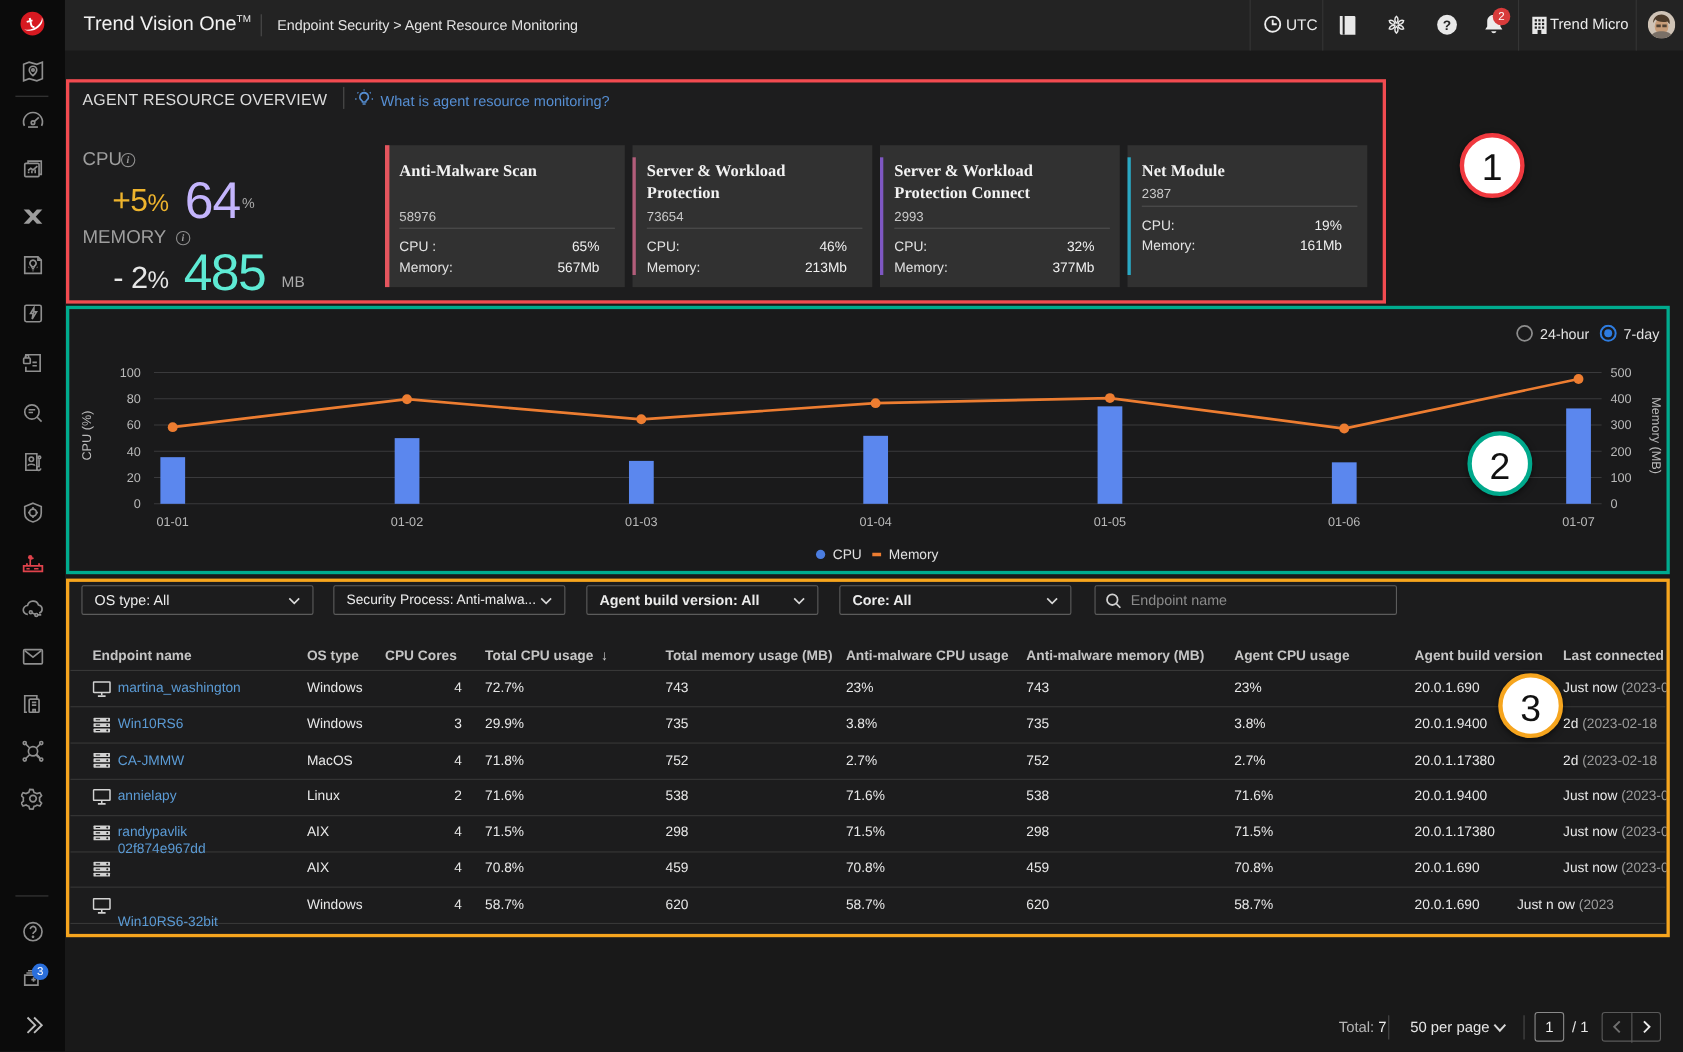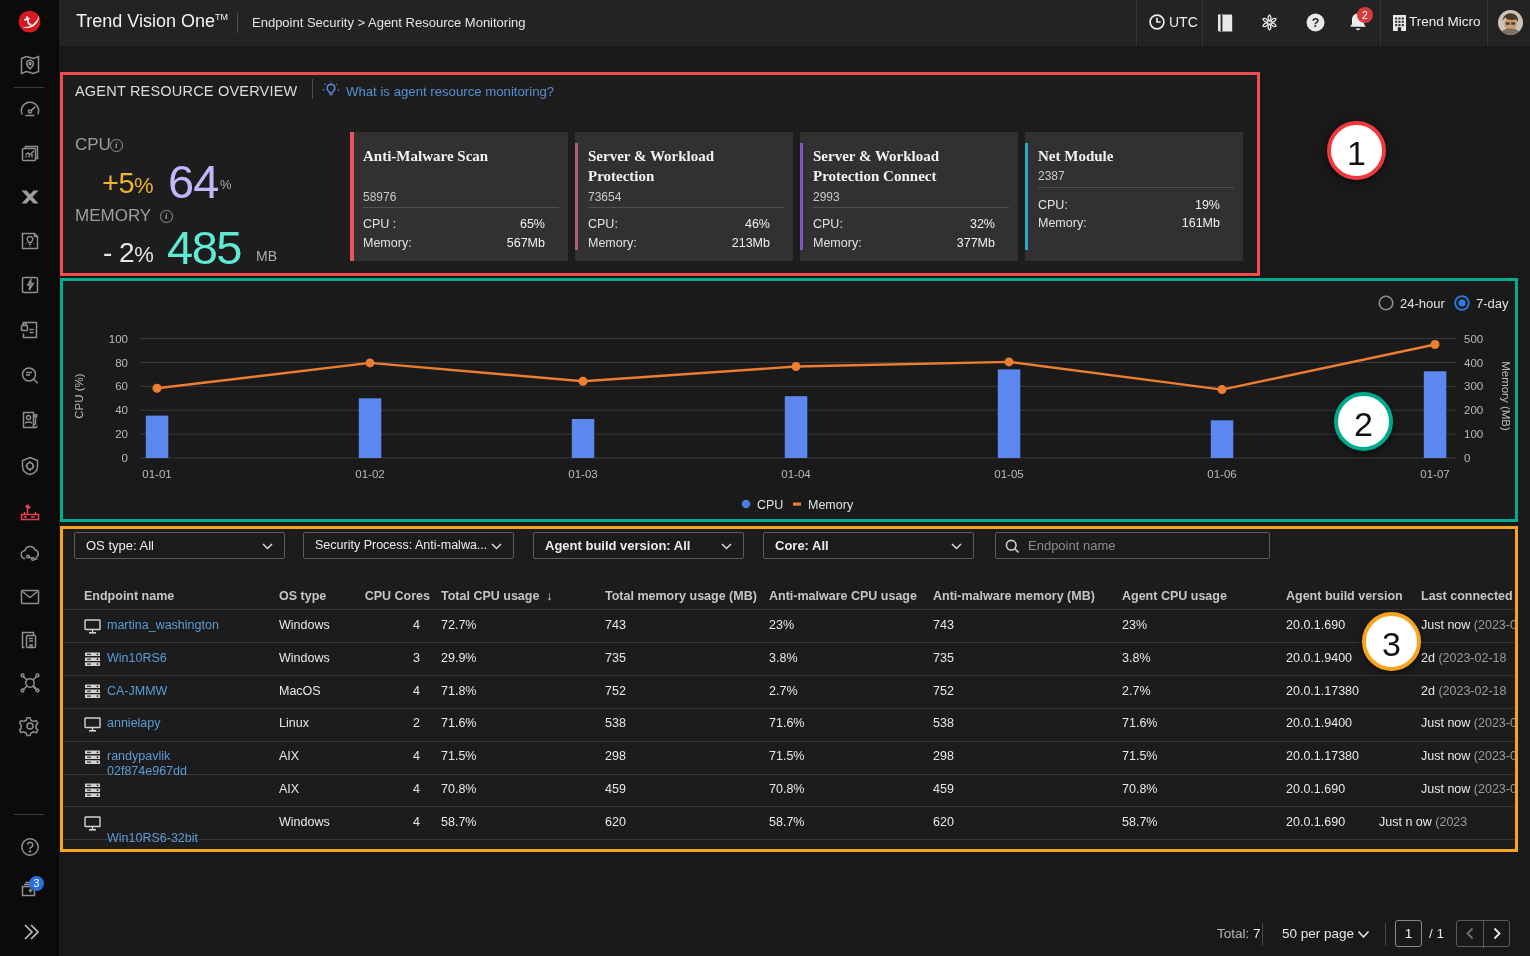--- a/index.html
+++ b/index.html
@@ -461,21 +461,21 @@
 <div id="search-box">
   <svg class="abs" style="left:9px;top:6px" width="15" height="15" viewBox="0 0 15 15">
       <circle cx="6.2" cy="6.2" r="4.8" fill="none" stroke="#cfcfcf" stroke-width="1.6"></circle>
       <line x1="9.8" y1="9.8" x2="13.5" y2="13.5" stroke="#cfcfcf" stroke-width="1.6"></line>
     </svg>
   <div class="ph">Endpoint name</div>
 </div>
 
 <div class="th" style="left:84px;top:589px">Endpoint name</div>
 <div class="th" style="left:279px;top:589px">OS type</div>
-<div class="th" style="left:360px;top:589px;width:70px;text-align:right;white-space:nowrap">CPU Cores</div>
+<div class="th" style="left:350px;top:589px;width:70px;white-space:nowrap">CPU Cores</div>
 <div class="th" style="left:441px;top:589px">Total CPU usage&nbsp; <span style="font-weight:normal;color:#cfcfcf">↓</span></div>
 <div class="th" style="left:605px;top:589px">Total memory usage (MB)</div>
 <div class="th" style="left:769px;top:589px">Anti-malware CPU usage</div>
 <div class="th" style="left:933px;top:589px">Anti-malware memory (MB)</div>
 <div class="th" style="left:1122px;top:589px">Agent CPU usage</div>
 <div class="th" style="left:1286px;top:589px">Agent build version</div>
 <div class="th" style="left:1421px;top:589px">Last connected</div>
 <div class="rowline" style="top:609px"></div>
 <div class="rowline" style="top:642px"></div>
 <div class="rowline" style="top:675px"></div>

